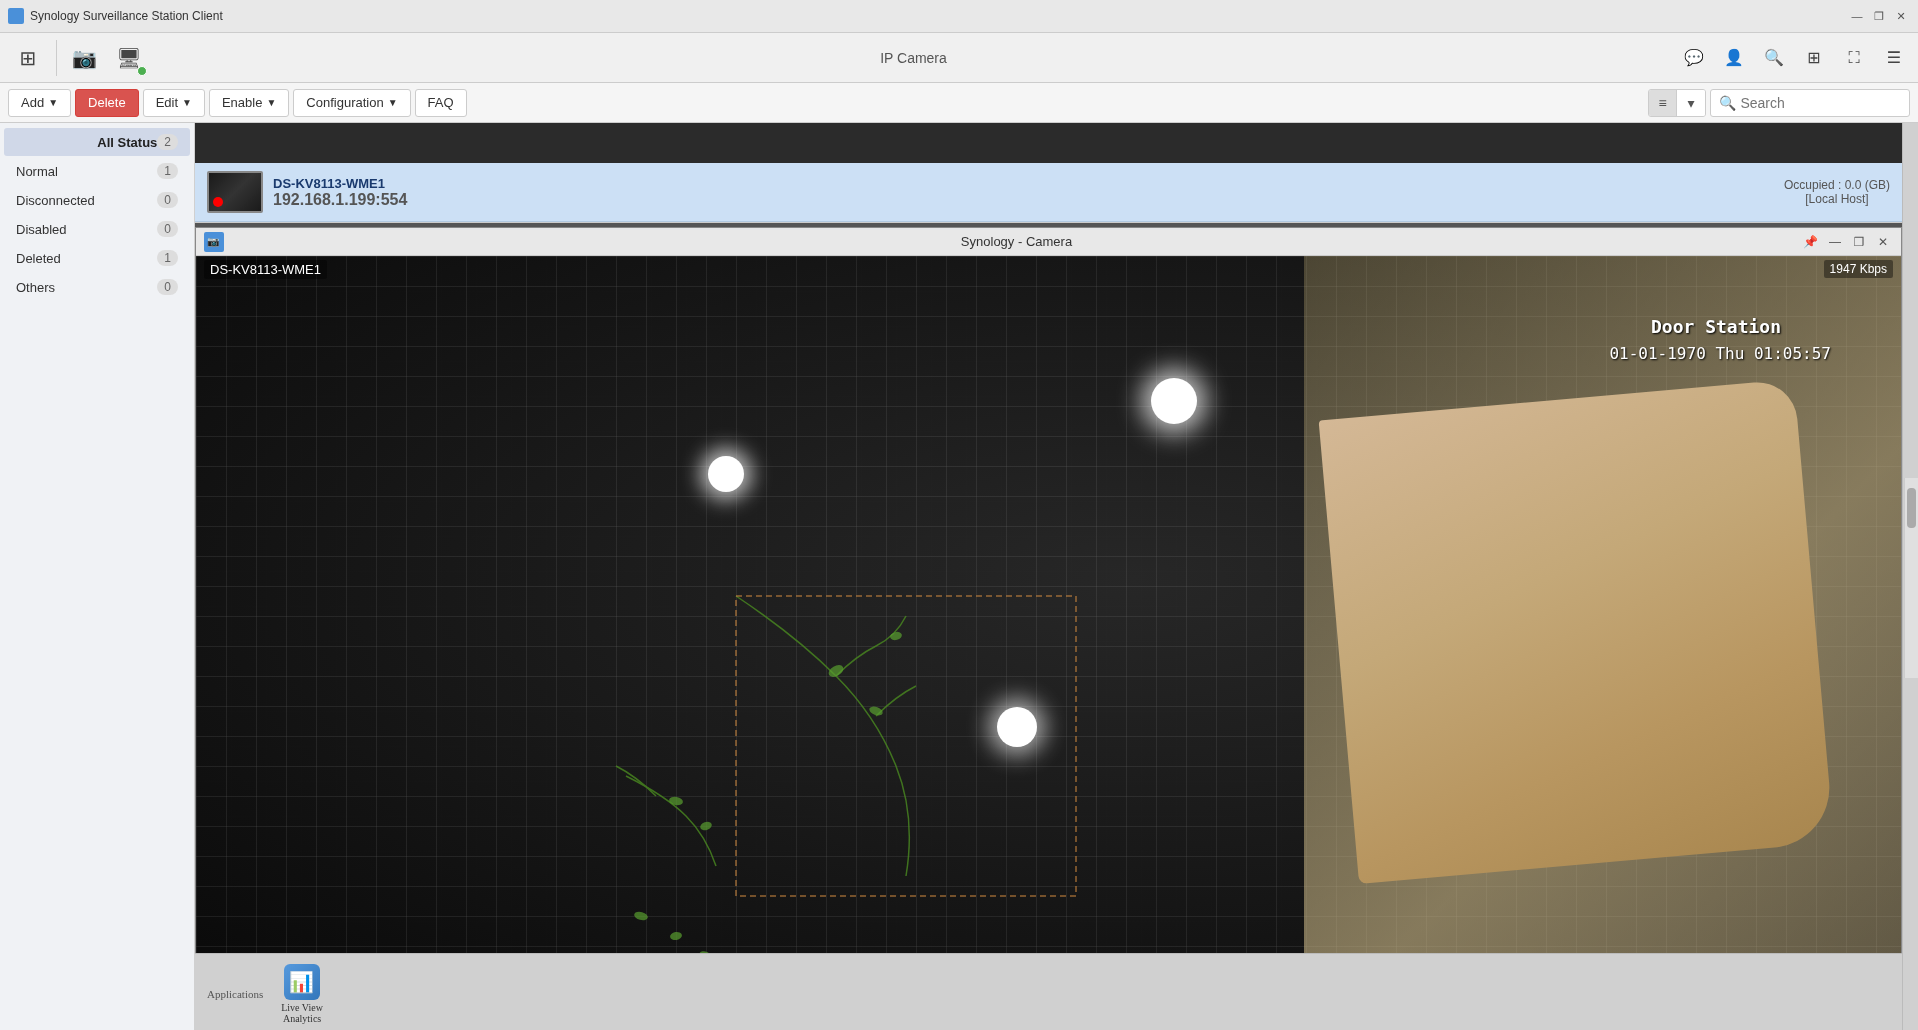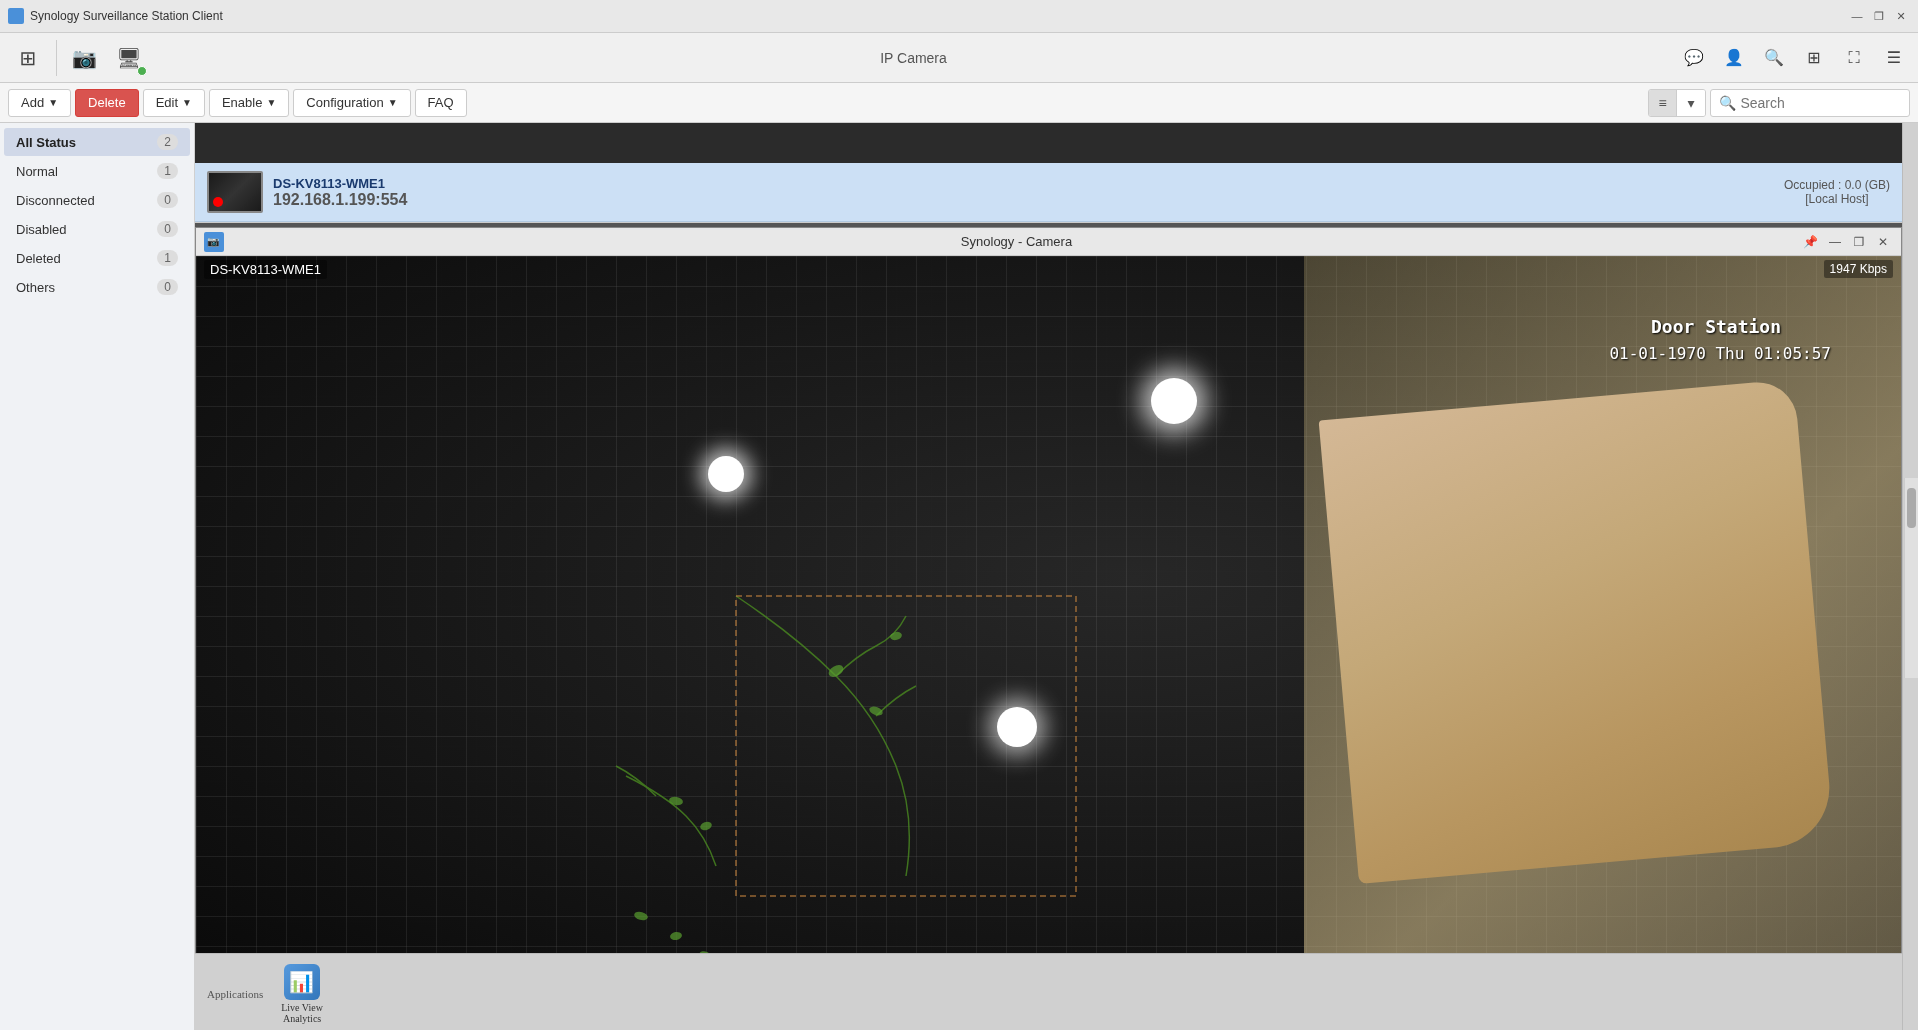--- a/index.html
+++ b/index.html
@@ -105,21 +105,21 @@
     }
     .sidebar-item {
       display: flex; align-items: center;
       padding: 6px 12px;
       cursor: pointer;
       border-radius: 3px;
       margin: 1px 4px;
     }
     .sidebar-item.active { background: #d0d8e8; }
     .sidebar-item .label { flex: 1; font-size: 13px; color: #333; font-weight: 500; }
-    .sidebar-item.all-status .label { font-weight: 700; color: #222; }
+    .sidebar-item.all-status .label { font-weight: 700; color: #222; text-align: right; }
     .sidebar-item .count { font-size: 12px; color: #666; background: #ddd; border-radius: 10px; padding: 1px 7px; }
 
     
     #main-content {
       flex: 1;
       background: #e8e8e8;
       display: flex;
       flex-direction: column;
       overflow: hidden;
       margin-top: 40px;

